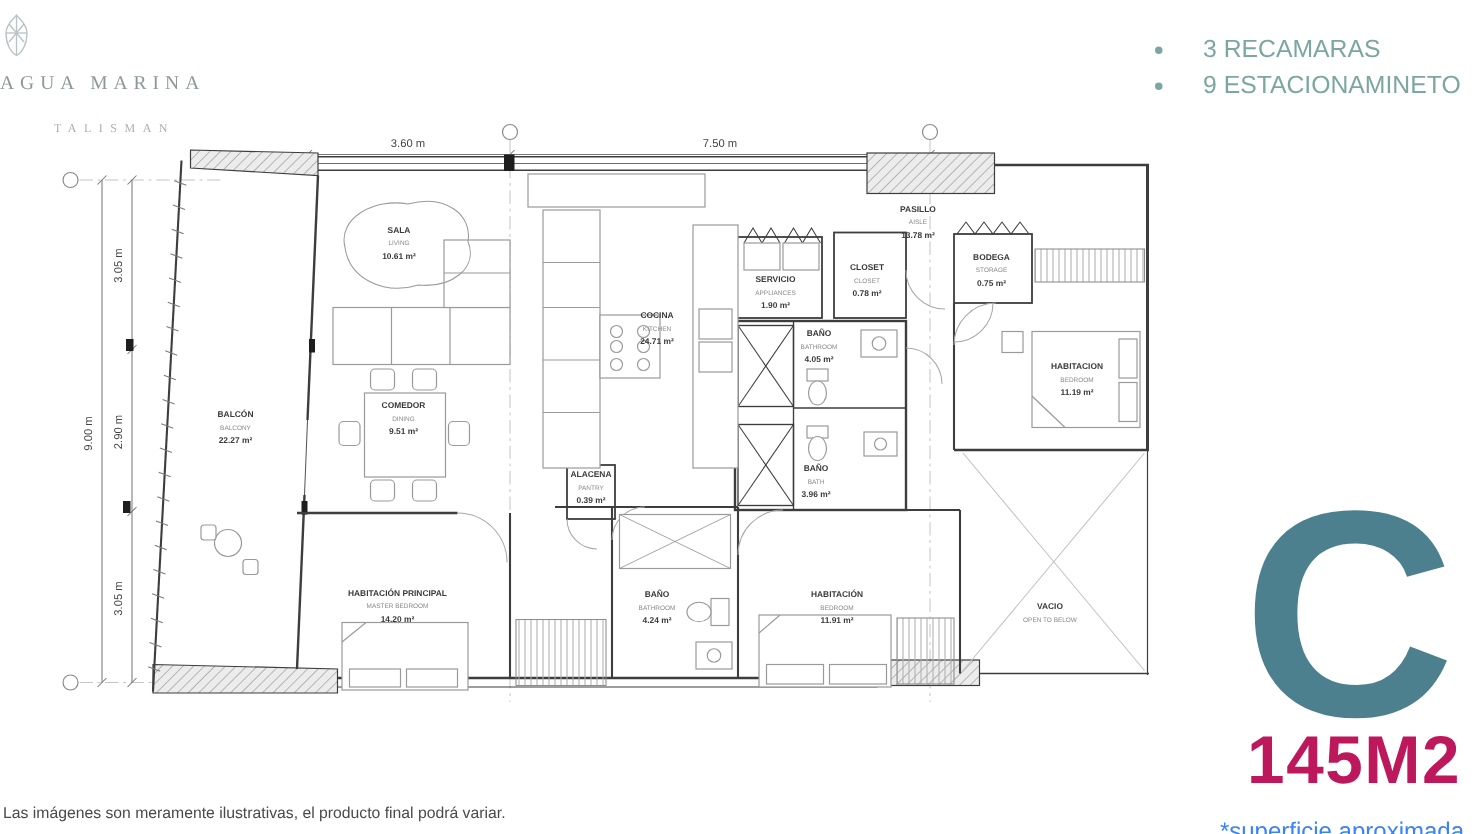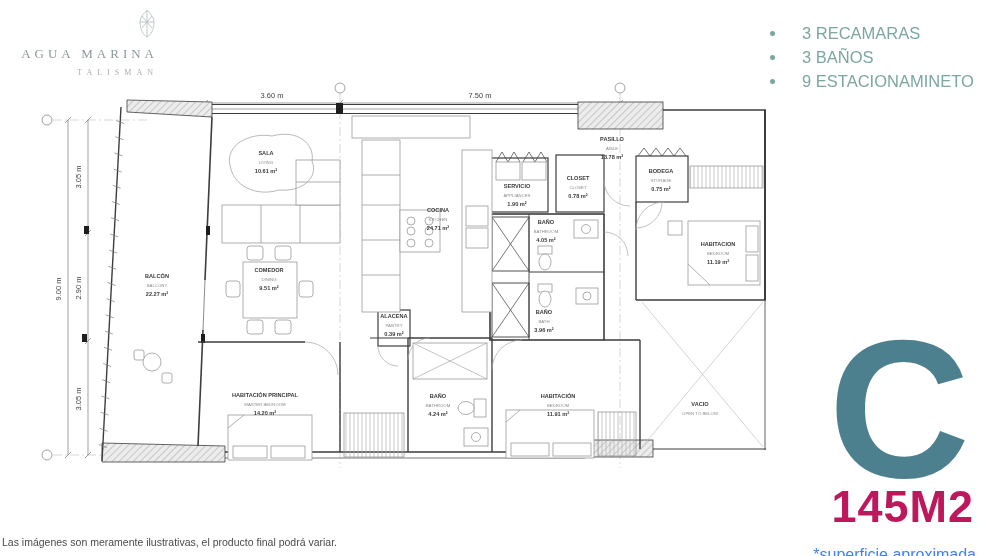--- a/index.html
+++ b/index.html
@@ -1,19 +1,19 @@
 <!DOCTYPE html>
 <html><head>
 <meta charset="utf-8">
 <style>
   html,body{margin:0;padding:0;width:986px;height:556px;background:#ffffff;
     font-family:"Liberation Sans",sans-serif;position:relative;overflow:hidden;}
-  .logo{position:absolute;left:16px;top:8px;width:142px;text-align:right;}
+  .logo{position:absolute;left:0;top:8px;width:142px;text-align:left;}
   .brand1{font-family:"Liberation Serif",serif;font-size:13px;letter-spacing:4px;color:#8d989b;white-space:nowrap;margin-top:4px;}
-  .brand2{font-family:"Liberation Serif",serif;font-size:8px;letter-spacing:5px;color:#a7b0b3;margin-top:6px;}
+  .brand2{font-family:"Liberation Serif",serif;font-size:8px;letter-spacing:5px;color:#a7b0b3;margin-top:18px;padding-left:36px;}
   .features{position:absolute;left:770px;top:24px;list-style:none;margin:0;padding:0;
     color:#7ca7a0;font-size:16.5px;}
   .features li{margin-bottom:5px;display:flex;align-items:center;gap:27px;white-space:nowrap;}
   .features .dot{width:5px;height:5px;border-radius:50%;background:#7ca7a0;flex:none;}
   .unit-letter{position:absolute;right:16px;top:312px;font-size:196px;font-weight:bold;
     line-height:1;color:#4d808e;}
   .unit-area{position:absolute;right:12px;top:484px;font-size:45px;font-weight:bold;
     color:#be185d;line-height:1;letter-spacing:1px;}
   .unit-note{position:absolute;right:10px;top:546px;font-size:16px;color:#3b82f6;}
   .disclaimer{position:absolute;left:2px;top:536px;font-size:10.5px;color:#4a4a4a;}
@@ -357,24 +357,20 @@
   <div class="brand2">TALISMAN</div>
 </div>
 
 <ul class="features">
   <li>
       <span class="dot"></span>
       <span>3 RECAMARAS</span>
     </li>
   <li>
       <span class="dot"></span>
-      <span>3 BAÑOS</span>
-    </li>
-  <li>
-      <span class="dot"></span>
       <span>9 ESTACIONAMINETO</span>
     </li>
 </ul>
 
 <div class="unit-letter">C</div>
 <div class="unit-area">145M2</div>
 <div class="unit-note">*superficie aproximada</div>
 
 <div class="disclaimer">Las imágenes son meramente ilustrativas, el producto final podrá variar.</div>
 

